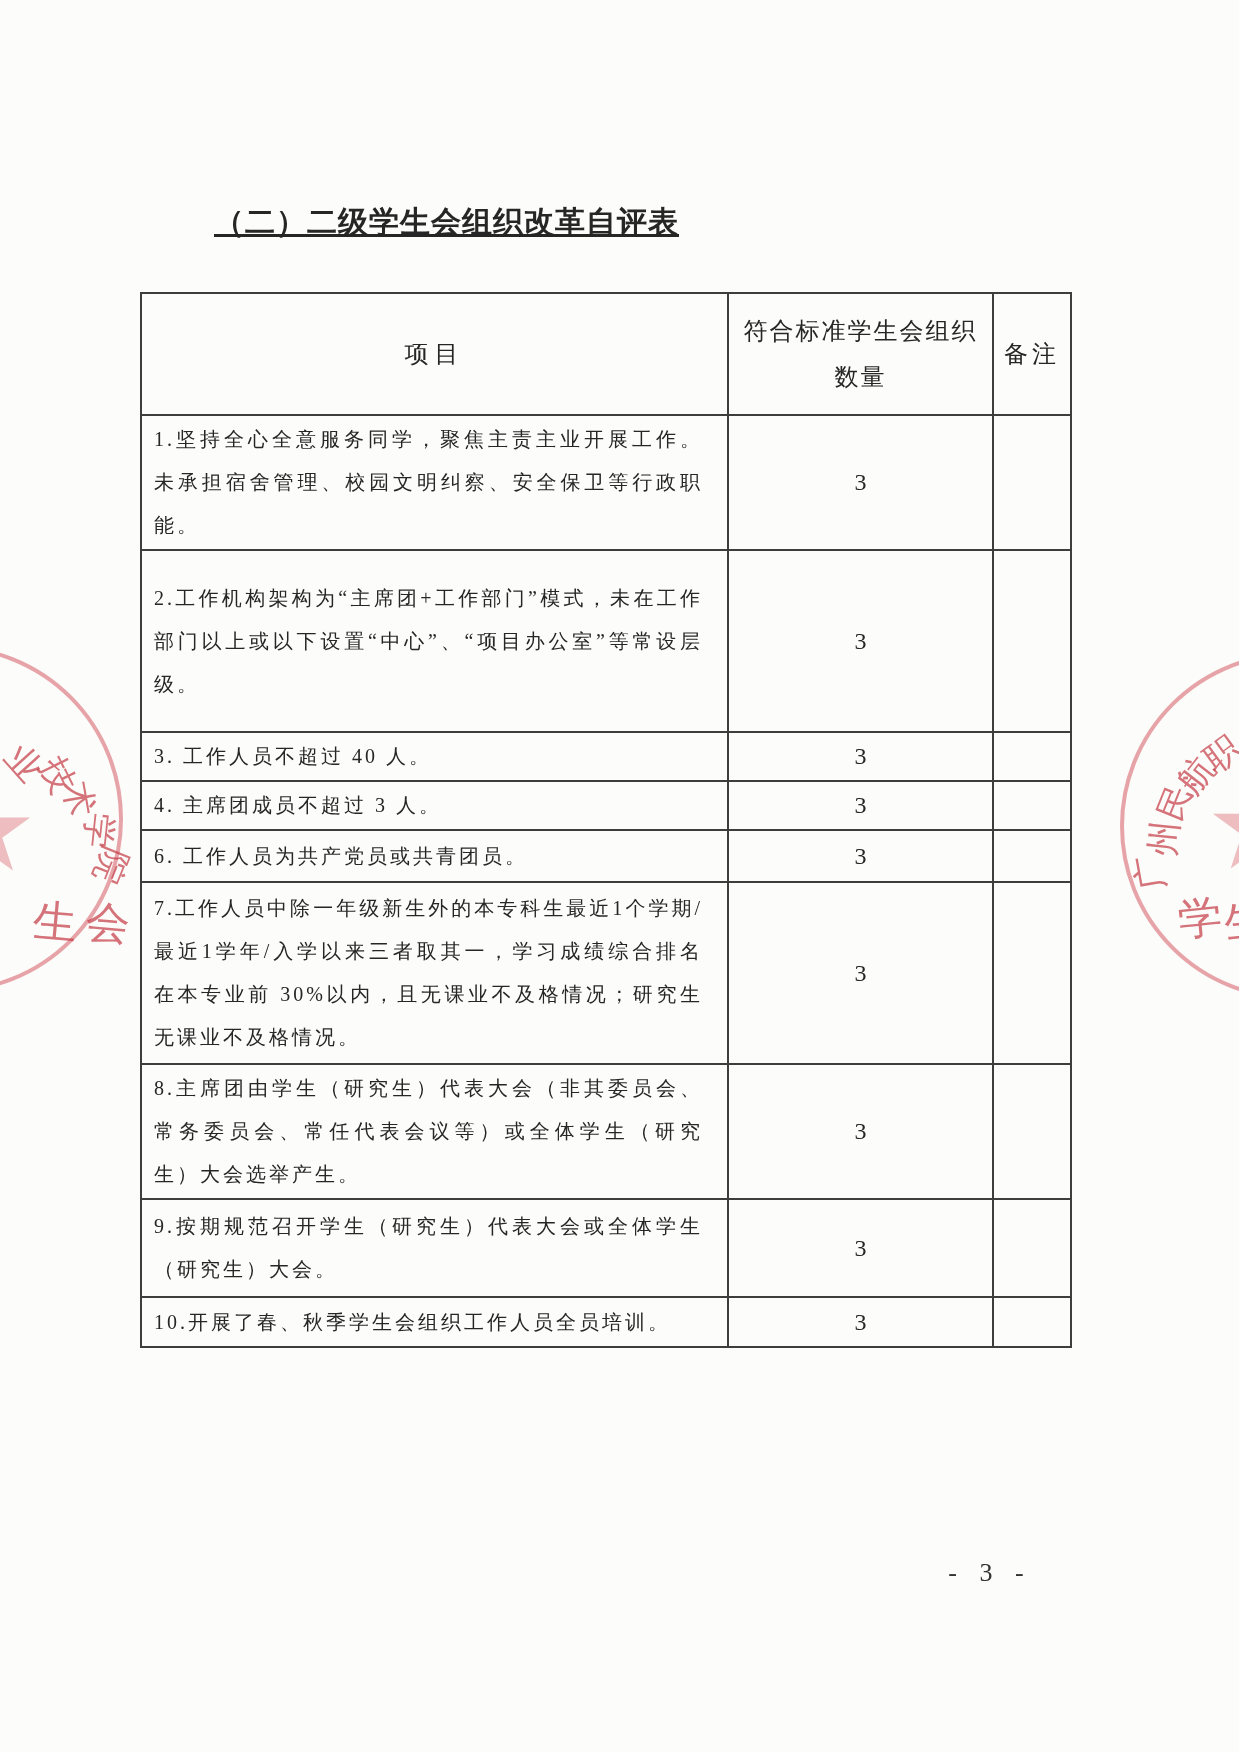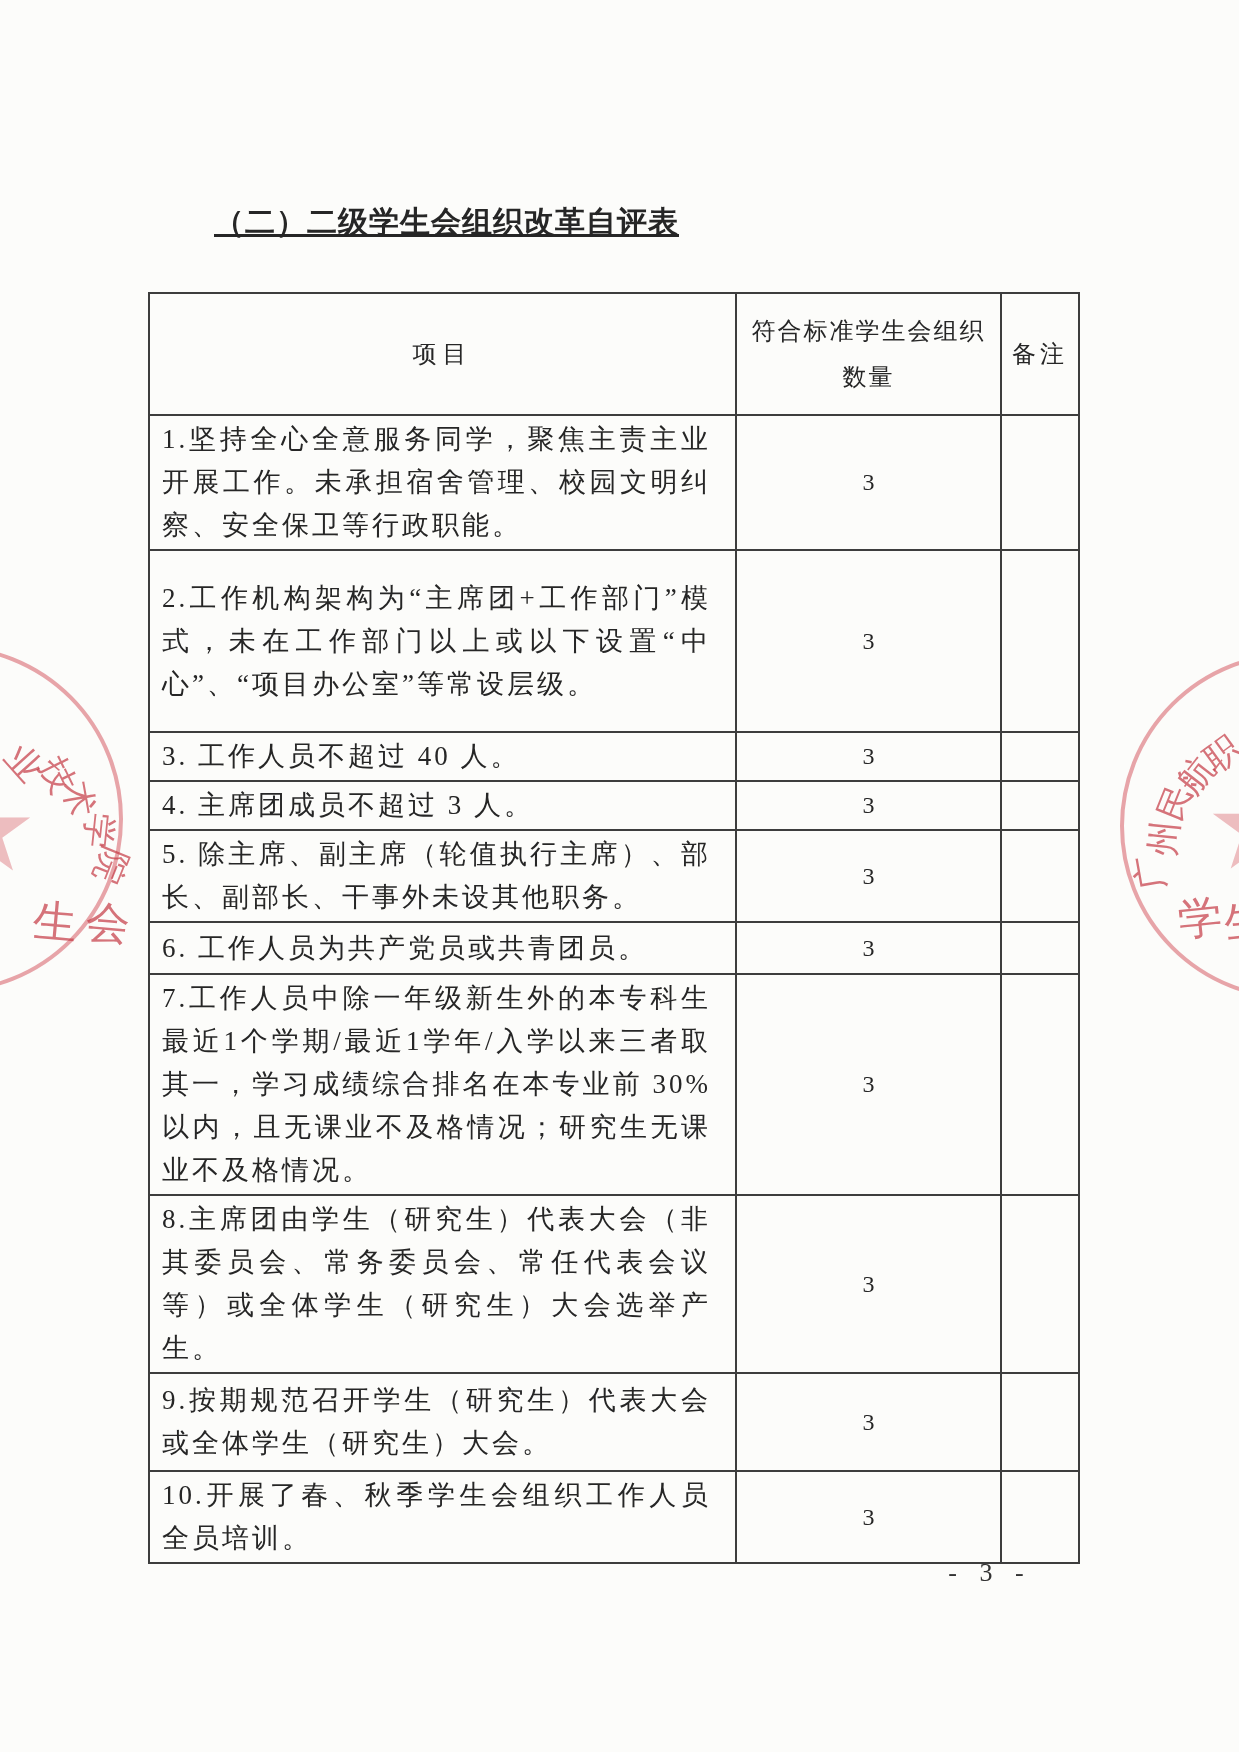--- a/index.html
+++ b/index.html
@@ -11,38 +11,38 @@
     font-family:"Liberation Serif","DejaVu Serif",serif;
     color:#262626;
   }
   .title{
     position:absolute;left:214px;top:202px;margin:0;
     font-size:30px;font-weight:600;letter-spacing:1px;
     white-space:nowrap;
     text-decoration:underline;
   }
   .eval-table{
-    position:absolute;left:148px;top:292px;width:930px;
+    position:absolute;left:140px;top:292px;width:930px;
     border-collapse:collapse;table-layout:fixed;
     border:1px solid #3d3d3d;
   }
   .eval-table th,.eval-table td{
     border:2px solid #3d3d3d;
     vertical-align:middle;
     font-weight:normal;
   }
   .col-item{width:587px;}
   .col-count{width:265px;}
   .col-remark{width:78px;}
   thead tr{height:122px;}
   th.header-item{font-size:24px;letter-spacing:6px;text-align:center;}
   th.header-count{font-size:24px;text-align:center;line-height:46px;letter-spacing:2px;}
   th.header-remark{font-size:24px;letter-spacing:4px;text-align:center;}
   td.item-cell{
-    font-size:27px;line-height:43px;letter-spacing:3px;
+    font-size:20px;line-height:43px;letter-spacing:3px;
     padding:2px 24px 2px 12px;
     text-align:justify;text-justify:inter-character;
     word-break:break-all;
   }
   td.count-cell{text-align:center;font-size:24px;}
   td.remark-cell{}
   .page-number{
     position:absolute;left:880px;top:1558px;width:220px;
     text-align:center;font-size:26px;letter-spacing:8px;
     color:#333;
@@ -99,25 +99,20 @@
         <tr style="height: 48px;">
           <td class="item-cell">3. 工作人员不超过 40 人。</td>
           <td class="count-cell">3</td>
           <td class="remark-cell"></td>
         </tr>
         <tr style="height: 48px;">
           <td class="item-cell">4. 主席团成员不超过 3 人。</td>
           <td class="count-cell">3</td>
           <td class="remark-cell"></td>
         </tr>
-        <tr style="height: 92px;">
-          <td class="item-cell">5. 除主席、副主席（轮值执行主席）、部长、副部长、干事外未设其他职务。</td>
-          <td class="count-cell">3</td>
-          <td class="remark-cell"></td>
-        </tr>
         <tr style="height: 52px;">
           <td class="item-cell">6. 工作人员为共产党员或共青团员。</td>
           <td class="count-cell">3</td>
           <td class="remark-cell"></td>
         </tr>
         <tr style="height: 182px;">
           <td class="item-cell">7.工作人员中除一年级新生外的本专科生最近1个学期/最近1学年/入学以来三者取其一，学习成绩综合排名在本专业前 30%以内，且无课业不及格情况；研究生无课业不及格情况。</td>
           <td class="count-cell">3</td>
           <td class="remark-cell"></td>
         </tr>

